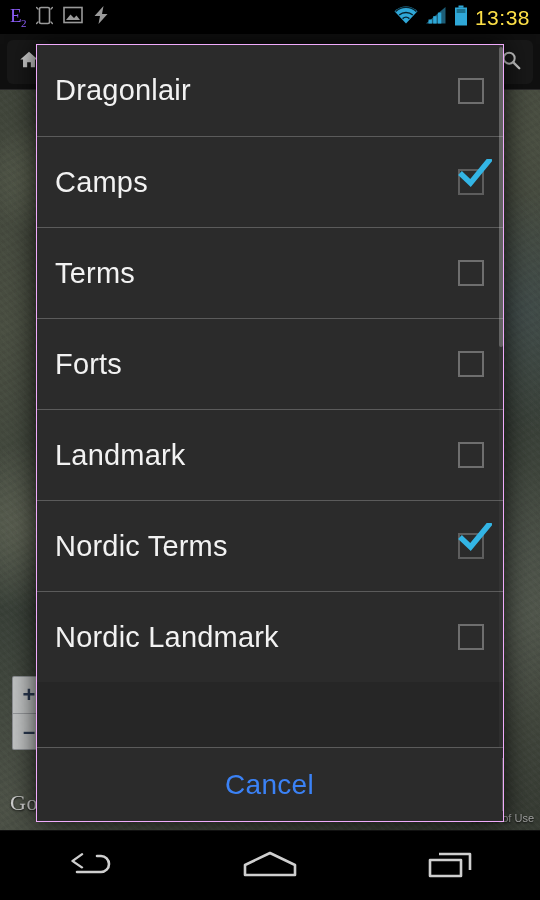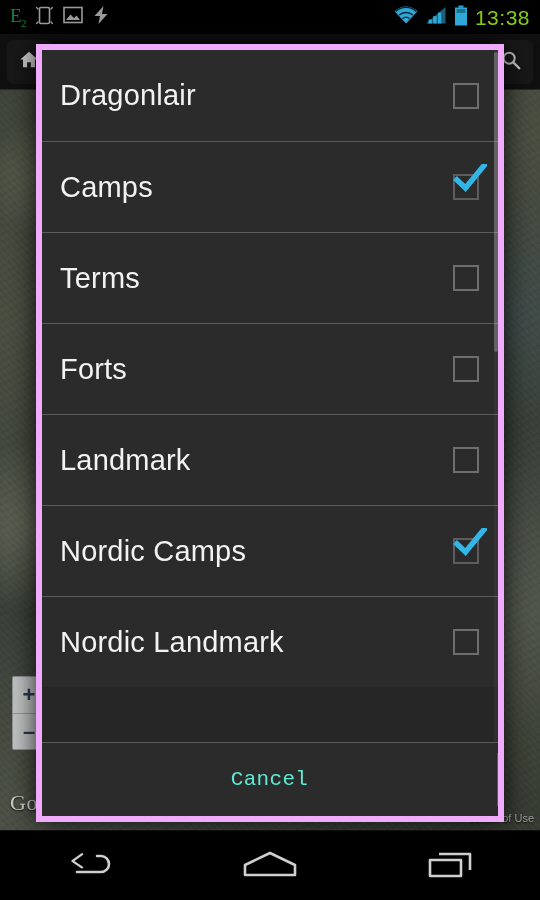--- a/index.html
+++ b/index.html
@@ -130,41 +130,41 @@
   }
   .sb-left {
     display: flex; align-items: center; gap: 10px;
     padding-left: 10px; flex: 1;
   }
   .sb-right {
     display: flex; align-items: center; gap: 7px;
     padding-right: 10px;
   }
   .sb-e2 {
-    color: #15803d;
+    color: #8b5cf6;
     font-family: "Liberation Serif", serif;
     font-size: 19px;
     line-height: 1;
     letter-spacing: -0.5px;
   }
   .sb-e2 sub { font-size: 11px; }
   .sb-clock {
-    color: #84cc16;
+    color: #fde047;
     font-size: 21px;
     letter-spacing: 0.5px;
     line-height: 1;
   }
 
   
   #dialog {
     position: absolute;
     left: 36px; top: 44px;
     width: 468px; height: 778px;
     background: #262626;
-    border: 6px solid #f0abfc;
+    border: 1px solid #f0abfc;
     box-shadow: 0 0 26px rgba(0,0,0,0.85);
     z-index: 30;
     display: flex;
     flex-direction: column;
     overflow: hidden;
   }
 
   #dialog-list {
     position: relative;
     flex: 1;
@@ -235,26 +235,26 @@
     display: flex;
     align-items: stretch;
     background: #2b2b2b;
     border-top: 1px solid #5b5b5b;
   }
   .dlg-btn {
     flex: 1;
     display: flex;
     align-items: center;
     justify-content: center;
-    color: #5eead4;
-    font-size: 21px;
+    color: #3b82f6;
+    font-size: 28px;
     letter-spacing: 0.3px;
     background: transparent;
     border: none;
-    font-family: Liberation Mono, monospace;
+    font-family: Liberation Sans, sans-serif;
   }
   .dlg-btn-sep {
     width: 1px;
     margin: 10px 0;
     background: #575757;
     flex: none;
   }
 
   
   #nav-bar {
@@ -402,21 +402,21 @@
             <div class="cb-box"></div>
           </div>
         </div>
         <div class="opt-row">
           <div class="opt-label">Landmark</div>
           <div class="opt-check">
             <div class="cb-box"></div>
           </div>
         </div>
         <div class="opt-row">
-          <div class="opt-label">Nordic Camps</div>
+          <div class="opt-label">Nordic Terms</div>
           <div class="opt-check">
             <div class="cb-box checked">
               <svg class="cb-tick" viewBox="0 0 34 30" aria-hidden="true">
                 <path d="M4 16 L12.5 24 L31 1.5" fill="none" stroke="#33b5e5" stroke-width="5.5" stroke-linecap="square" stroke-linejoin="miter"></path>
               </svg>
             </div>
           </div>
         </div>
         <div class="opt-row">
           <div class="opt-label">Nordic Landmark</div>

